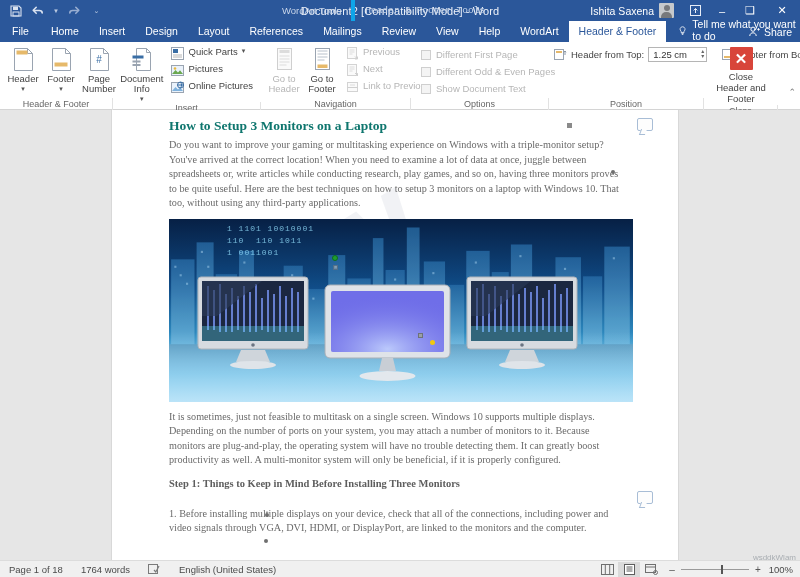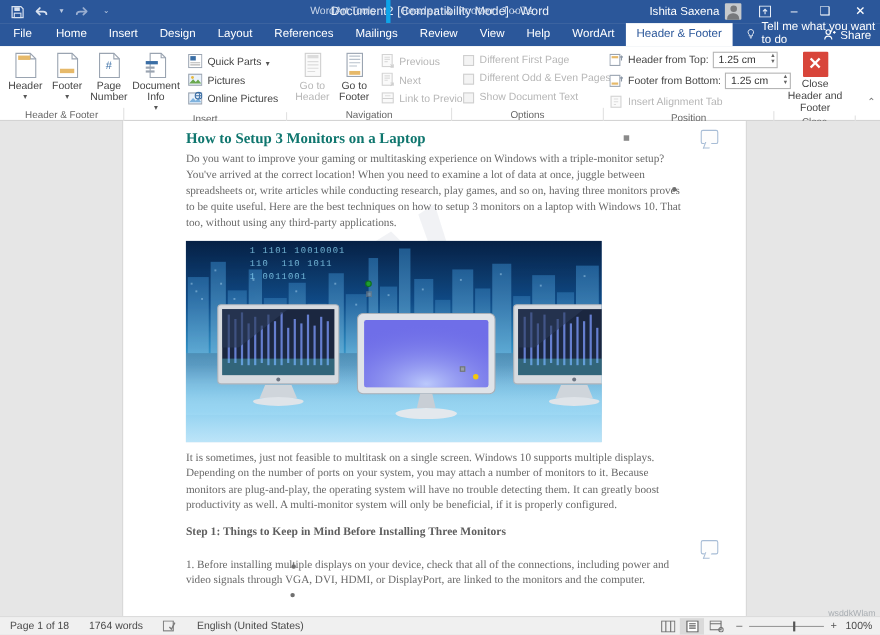--- a/index.html
+++ b/index.html
@@ -67,21 +67,21 @@
   .bigbtn{
     width:auto;min-width:36px;display:flex;flex-direction:column;align-items:center;
     padding:2px 4px 0 4px;font-size:9.5px;color:#444;line-height:1.05;text-align:center;
   }
   .bigbtn .ic{height:26px;display:flex;align-items:flex-end;justify-content:center;margin-bottom:2px;}
   .bigbtn.dis{color:#b6b6b6;}
   .bigbtn .cap{max-width:46px;}
   .caret{font-size:7px;line-height:7px;color:#555;margin-top:1px;}
 
   .smallcol{display:flex;flex-direction:column;gap:1px;padding-top:2px;}
-  .smallbtn{display:flex;align-items:flex-end;gap:4px;font-size:9.5px;color:#444;height:16px;padding:0 3px;white-space:nowrap;}
+  .smallbtn{display:flex;align-items:flex-start;gap:4px;font-size:9.5px;color:#444;height:16px;padding:0 3px;white-space:nowrap;}
   .smallbtn.dis{color:#b6b6b6;}
   .smallbtn .ic{width:14px;height:14px;display:flex;align-items:center;justify-content:center;}
 
   .chkrow{display:flex;align-items:center;gap:5px;height:17px;font-size:9.5px;color:#b6b6b6;padding-left:2px;white-space:nowrap;}
   .chkbox{width:10px;height:10px;border:1px solid #cfcfcf;background:#f4f4f4;flex:none;}
 
   .posrow{display:flex;align-items:center;gap:4px;height:18px;font-size:9.5px;color:#444;white-space:nowrap;}
   .posrow.dis{color:#b6b6b6;}
   .spin{
     display:flex;align-items:center;border:1px solid #b5b5b5;background:#fff;height:15px;
@@ -99,21 +99,21 @@
   .docarea{position:absolute;left:0;top:110px;width:800px;height:450px;background:#e6e6e6;overflow:hidden;}
   .page{
     position:absolute;left:112px;top:0;width:566px;height:450px;background:#ffffff;
     box-shadow:0 0 0 1px #d8d8d8;
   }
   .pgcontent{position:absolute;left:57px;top:8px;width:450px;}
   h1.doc{font-family:"Liberation Serif", serif;font-size:13.5px;font-weight:bold;color:#0f766e;margin:0 0 4px 0;}
   h2.doc{font-family:"Liberation Serif", serif;font-size:10.5px;font-weight:bold;color:#5e5e5e;margin:10px 0 4px 0;}
   p.doc{font-family:"Liberation Serif", serif;font-size:10.2px;line-height:14.5px;color:#6a6a6a;margin:0 0 8px 0;text-align:left;}
 
-  .figure{position:relative;width:378px;height:183px;margin:6px 0 8px 0;overflow:hidden;
+  .figure{position:relative;width:464px;height:183px;margin:6px 0 8px 0;overflow:hidden;
     background:linear-gradient(180deg,#0a2b57 0%,#12518f 32%,#2e8fc4 58%,#76b9dd 78%,#a8d3ea 100%);}
   .fig-city{position:absolute;inset:0;opacity:.85;}
   .fig-glow{position:absolute;left:0;right:0;bottom:0;height:70px;
     background:linear-gradient(180deg,rgba(120,200,240,0) 0%,rgba(150,215,245,.75) 60%,rgba(190,230,250,.9) 100%);}
   .mon{position:absolute;}
   .fig-wm{position:absolute;left:58px;top:4px;width:170px;height:52px;color:rgba(150,225,255,.75);
     font-family:"Liberation Mono", monospace;font-size:8px;line-height:12px;letter-spacing:1px;white-space:pre;}
 
   .handle{position:absolute;width:5px;height:5px;background:#9aa0a6;border:1px solid #6d7278;}
   .handle.green{background:#1f9d2f;border-color:#0e6f1b;border-radius:50%;width:6px;height:6px;}
@@ -389,21 +389,21 @@
         </div>
         <div class="chkrow">
           <span class="chkbox"></span>
           <span>Show Document Text</span>
         </div>
       </div>
       <div class="grp-label">Options</div>
     </div>
 
     <div class="grp" style="width:155px;">
-      <div class="grp-body" style="flex-direction:column;padding-top:3px;padding-left:5px;gap:1px;">
+      <div class="grp-body" style="flex-direction:row;padding-top:3px;padding-left:5px;gap:15px;">
         <div class="posrow">
           <span class="ic" style="width:13px;height:13px;display:inline-flex;">
             <svg width="13" height="13" viewBox="0 0 13 13">
                 <rect x="0.5" y="1.5" width="9" height="10" fill="#fff" stroke="#9aa4b1"></rect>
                 <rect x="2" y="3" width="6" height="2" fill="#e6b96a"></rect>
                 <path d="M11 7V3m-1.2 1.2L11 3l1.2 1.2" stroke="#8a96a5" fill="none"></path>
               </svg>
           </span>
           <span>Header from Top:</span>
           <span class="spin">

